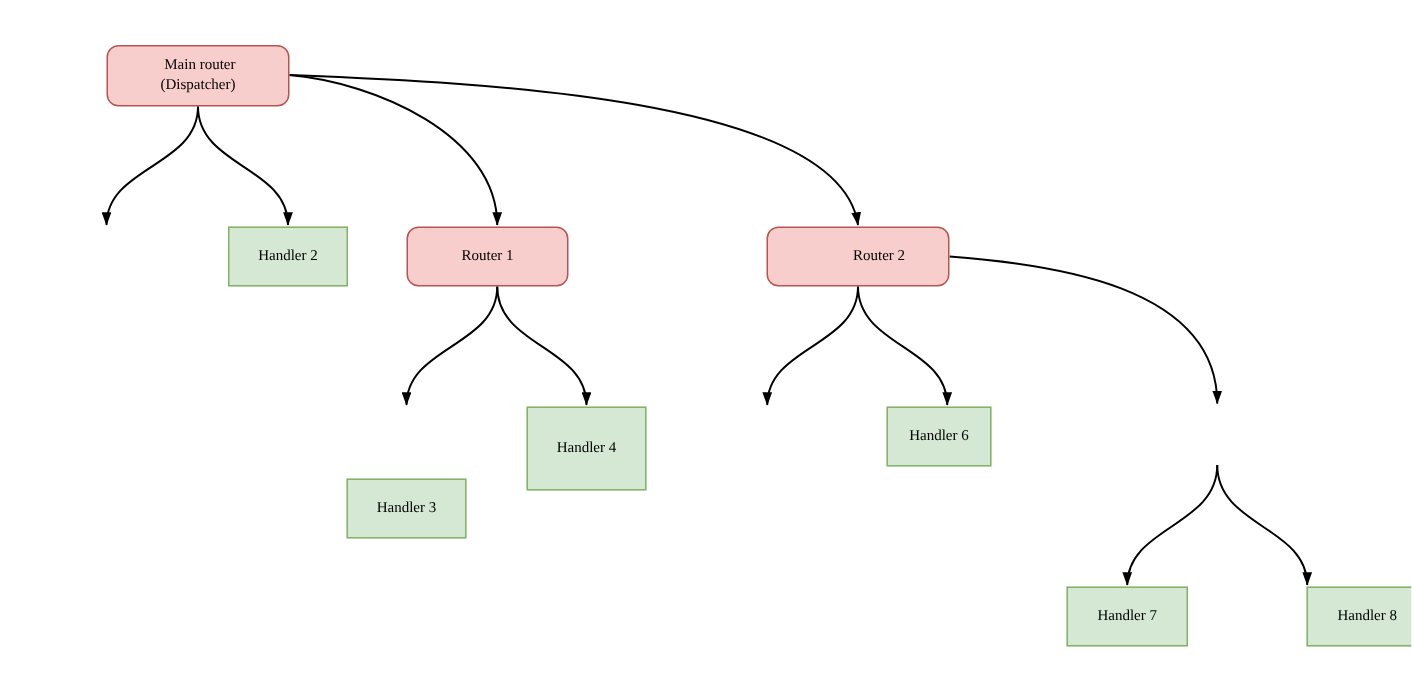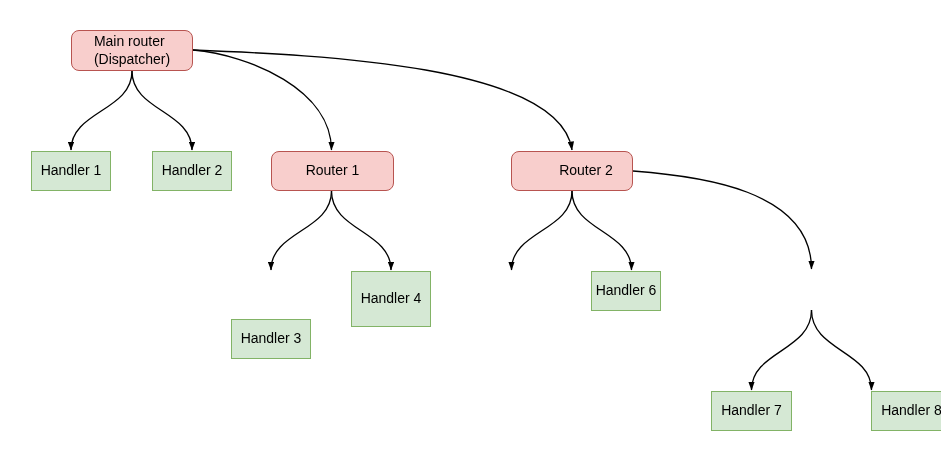--- a/index.html
+++ b/index.html
@@ -10,38 +10,39 @@
     font-family:"Liberation Sans", sans-serif;
     color:var(--text,#000);
     overflow:hidden;
   }
   .edges{position:absolute;left:0;top:0;width:941px;height:461px;}
   .edges path{fill:none;stroke:var(--edge,#000);stroke-width:1.3px;}
   #arrowhead path{fill:var(--edge,#000);stroke:none;}
   .node{
     position:absolute;
     display:flex;align-items:center;justify-content:center;
-    text-align:left;
-    font-size:14px;line-height:1.22;
+    text-align:right;
+    font-size:10px;line-height:1.22;
     box-sizing:border-box;
     white-space:nowrap;
+    font-family:Liberation Serif, serif;
   }
   .router{
     background:var(--router-fill,#f8cecc);
     border:1px solid var(--router-stroke,#b85450);
     border-radius:8px;
   }
   .handler{
     background:var(--handler-fill,#d5e8d4);
     border:1px solid var(--handler-stroke,#82b366);
   }
   #n-main    {left:71px;  top:30px;  width:122px; height:41px;}
   #n-handler1{left:31px;  top:151px; width:80px;  height:40px;}
   #n-handler2{left:152px; top:151px; width:80px;  height:40px;}
-  #n-router1 {left:271px; top:151px; width:123px; height:40px;}
+  #n-router1 {left:271px; top:151px; width:108px; height:40px;}
   #n-router2 {left:511px; top:151px; width:122px; height:40px;padding-left:28px;}
   #n-handler3{left:231px; top:271px; width:80px;  height:40px;margin-top:48px;}
   #n-handler4{left:351px; top:271px; width:80px;  height:56px;}
   #n-handler5{left:471px; top:271px; width:81px;  height:40px;}
   #n-handler6{left:591px; top:271px; width:70px;  height:40px;}
   #n-router3 {left:751px; top:270px; width:121px; height:40px;}
   #n-handler7{left:711px; top:391px; width:81px;  height:40px;}
   #n-handler8{left:871px; top:391px; width:81px;  height:40px;}
 </style>
 </head>
@@ -68,23 +69,20 @@
     <path d="M811.5,310 C811.5,351 871.5,351 871.5,390" marker-end="url(#arrowhead)"></path>
   </svg>
 
   <div class="node router" id="n-main">
     <div class="label">
       <span>Main router</span><br>
       <span>(Dispatcher)</span>
     </div>
   </div>
 
-  <div class="node handler" id="n-handler1">
-    <span class="label">Handler 1</span>
-  </div>
   <div class="node handler" id="n-handler2">
     <span class="label">Handler 2</span>
   </div>
   <div class="node router" id="n-router1">
     <span class="label">Router 1</span>
   </div>
   <div class="node router" id="n-router2">
     <span class="label">Router 2</span>
   </div>
   <div class="node handler" id="n-handler3">

